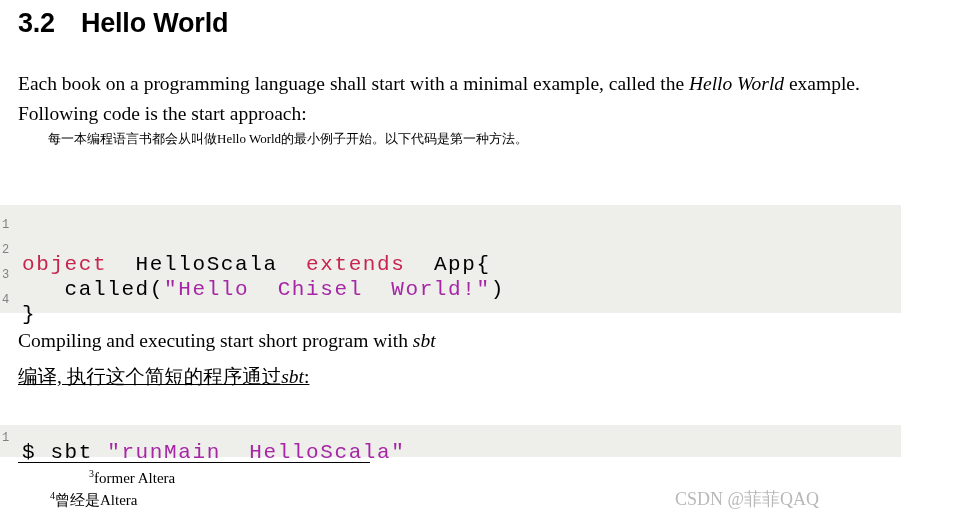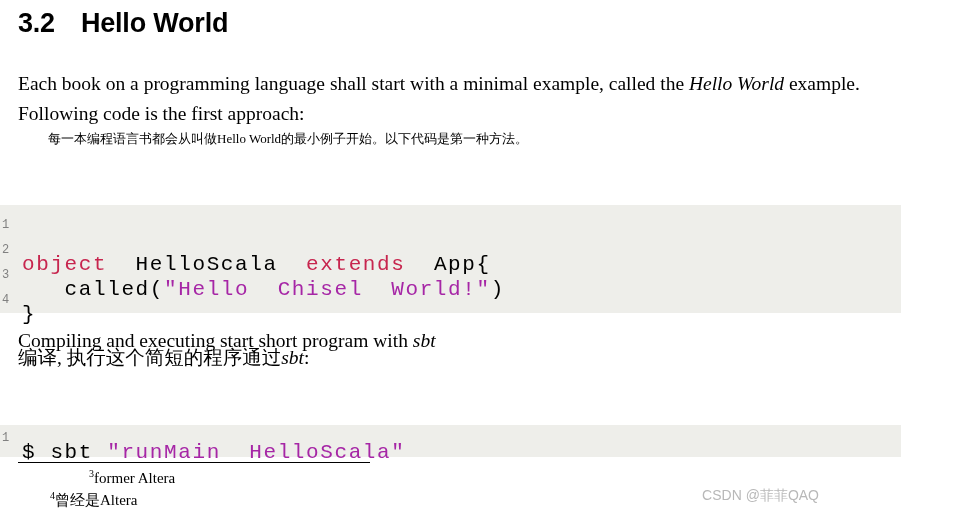--- a/index.html
+++ b/index.html
@@ -100,21 +100,21 @@
   .ln1 { top: 38px; }
   .ln2 { top: 63px; }
   .ln3 { top: 88px; }
 
   
   .cl-sh { left: 22px; top: 6px; }
   .ln-sh { top: 6px; }
 
   
   .p3 { left: 18px; top: 328px; }
-  .p4 { left: 18px; top: 345px; }
+  .p4 { left: 18px; top: 364px; text-decoration: underline; }
 
   
   .fn-rule {
     position: absolute;
     left: 18px;
     top: 462px;
     width: 352px;
     height: 0;
     border-top: 1px solid #000000;
   }
@@ -128,38 +128,38 @@
   .sup {
     font-size: 10px;
     vertical-align: super;
   }
 
   
   .watermark {
     position: absolute;
     right: 12px;
     top: 487px;
-    font-family: Liberation Sans, sans-serif;
-    font-size: 14px;
+    font-family: Liberation Serif, serif;
+    font-size: 18px;
     color: #b8b8b8;
     white-space: nowrap;
   }
 </style>
 </head>
 <body>
 
 <div class="page">
 
   <div class="heading">
     <span class="num">3.2</span><span>Hello World</span>
   </div>
 
   <div class="para p1"><span>Each book on a programming language shall start with a minimal example, called the </span><span class="ital">Hello World</span><span> example.</span></div>
 
-  <div class="para p2">Following code is the first approach:</div>
+  <div class="para p2">Following code is the start approach:</div>
 
   <div class="zh1">每一本编程语言书都会从叫做Hello World的最小例子开始。以下代码是第一种方法。</div>
 
   <div class="codeblock cb1">
     <span class="lineno ln0">1</span>
     <span class="lineno ln1">2</span>
     <span class="lineno ln2">3</span>
     <span class="lineno ln3">4</span>
     <div class="codeline cl0"></div>
     <div class="codeline cl1"><span class="kw">object</span><span class="plain">  HelloScala  </span><span class="kw">extends</span><span class="plain">  App{</span></div>

